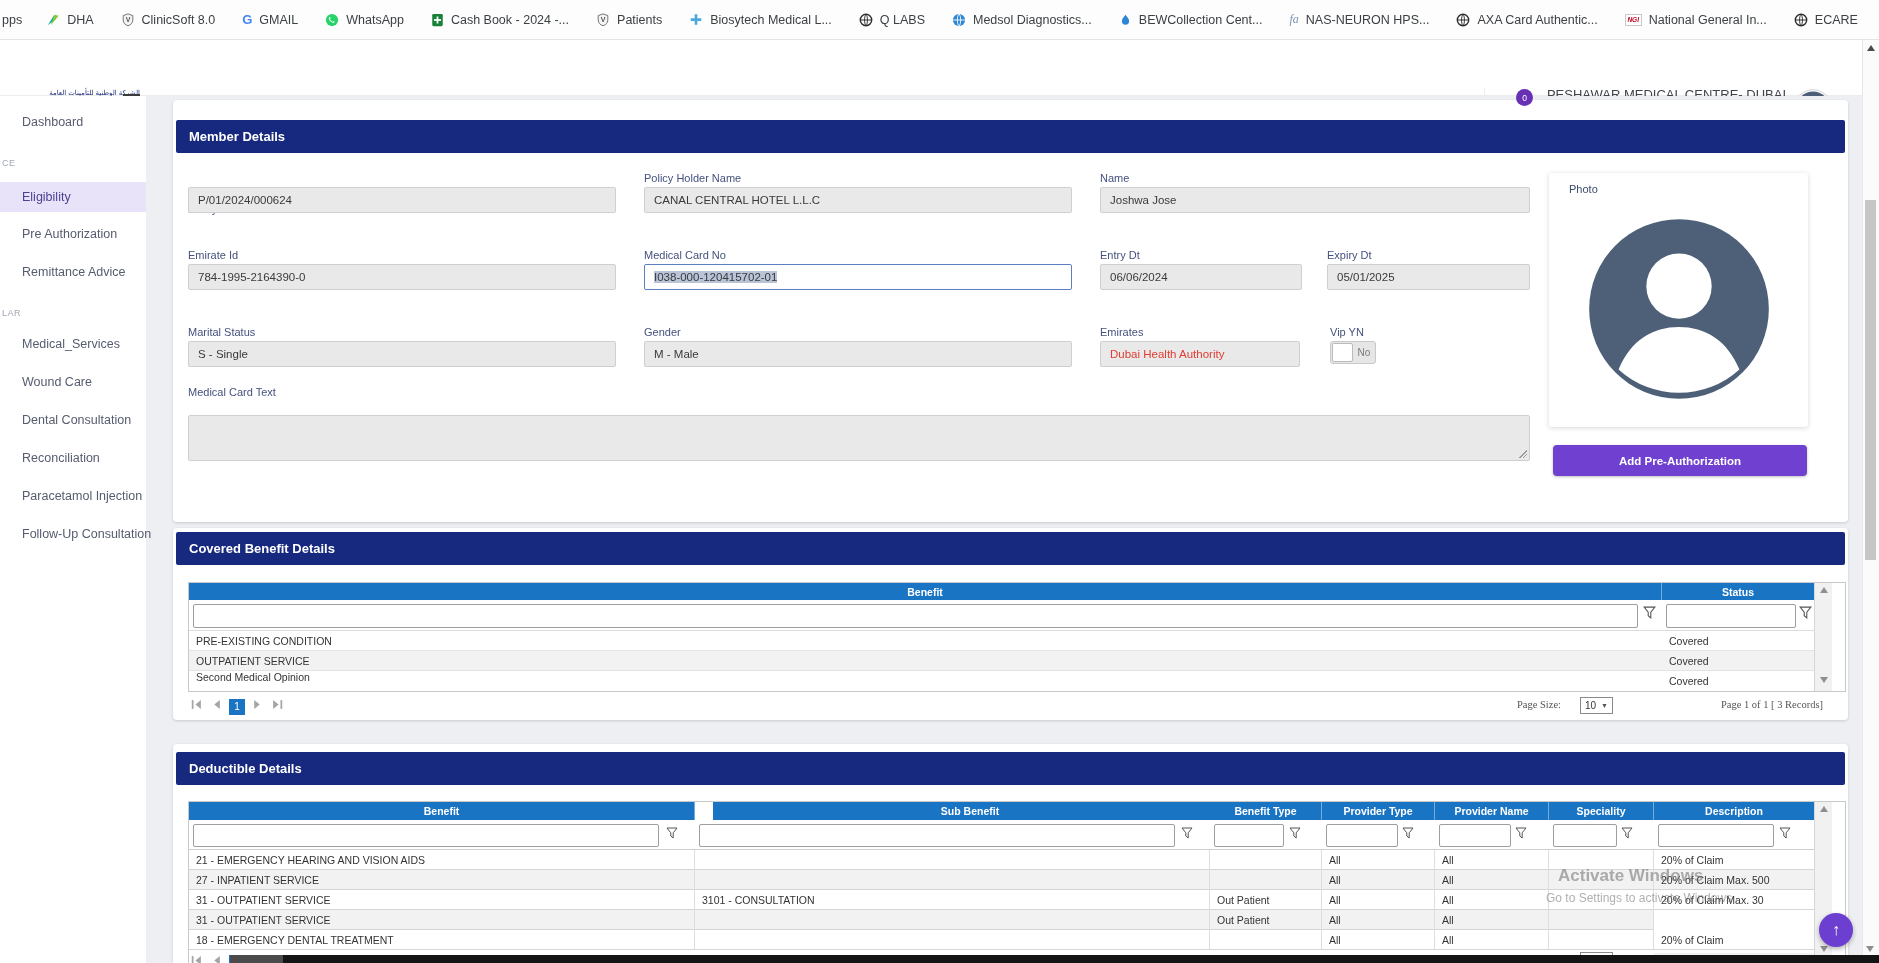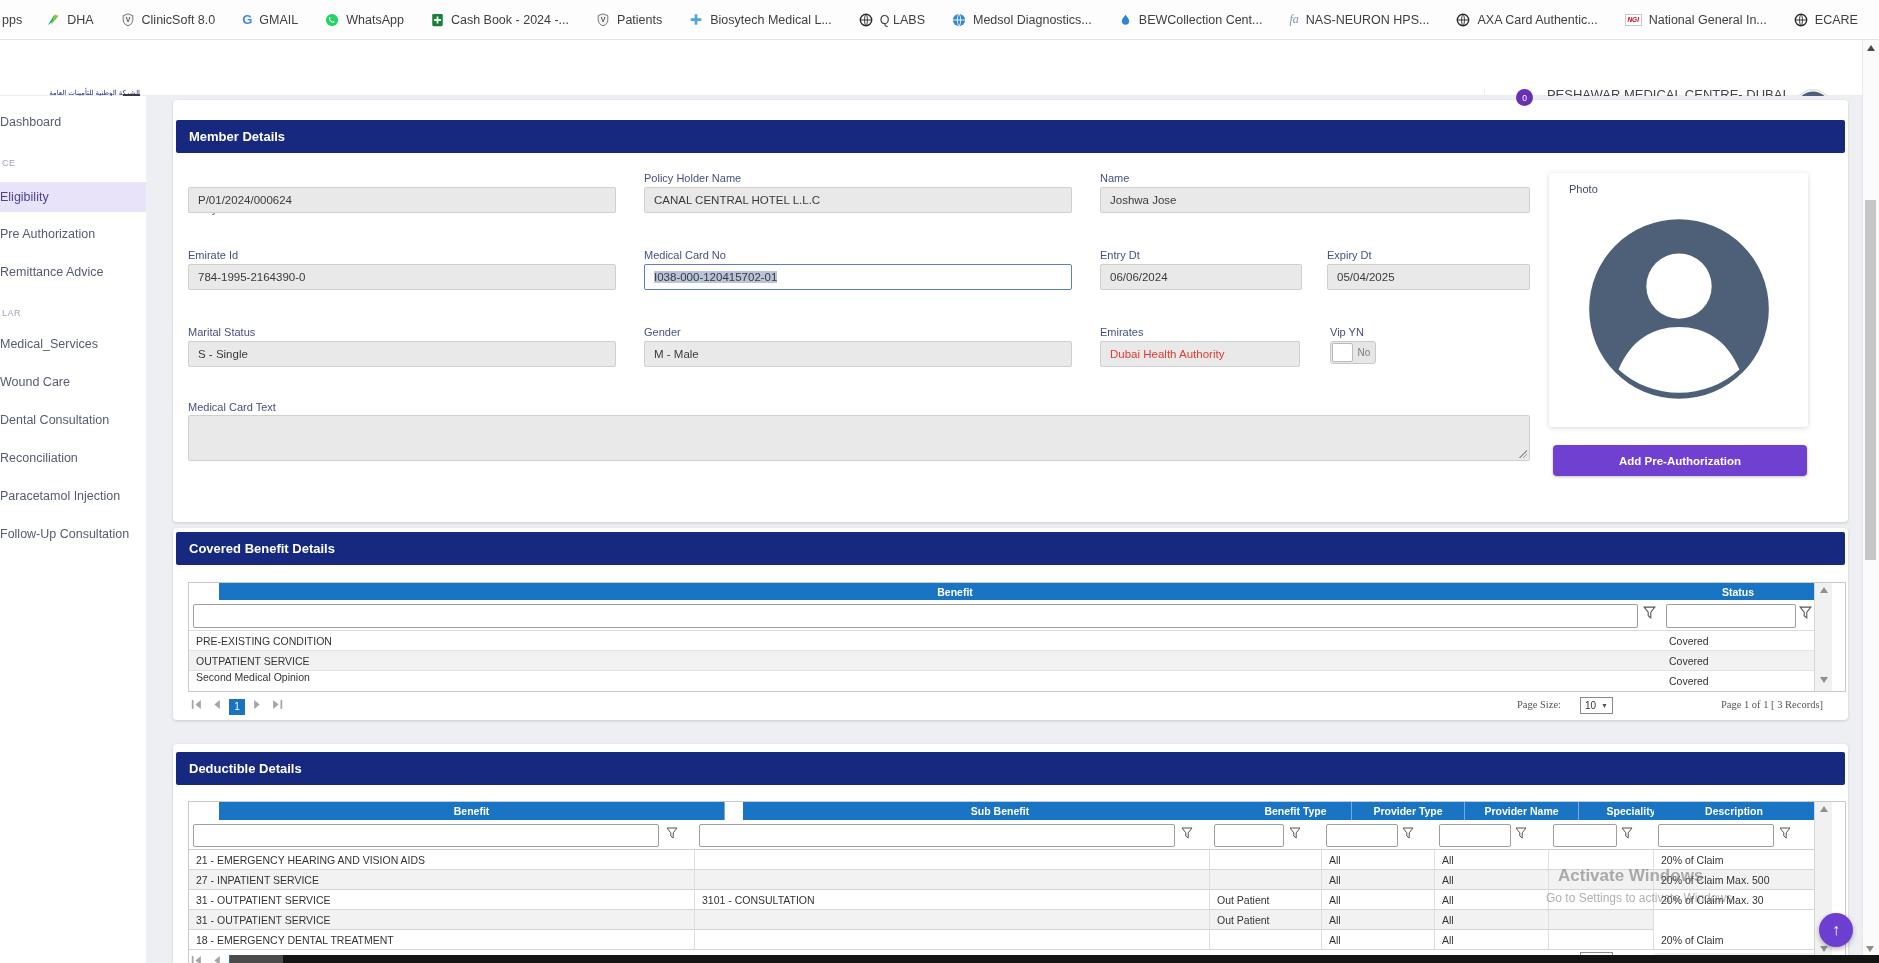--- a/index.html
+++ b/index.html
@@ -29,21 +29,21 @@
   .burger { left:123px; top:54px; width:17px; cursor:pointer; }
   .burger div { height:2.2px; background:#3a3a3a; margin-bottom:3px; }
   .hdr-div { left:1484px; top:48px; width:1px; height:40px; background:#efefef; }
   .badge { left:1516px; top:49px; width:17px; height:17px; border-radius:50%; background:#6730b5;
     color:#fff; font-size:8.5px; display:flex; align-items:center; justify-content:center; z-index:3; }
   .prov-name { left:1546px; top:47px; width:240px; text-align:right; color:#3f434a; font-size:13px; }
   .prov-stat { left:1546px; top:64px; width:240px; text-align:right; color:#ababab; font-size:11px; }
 
   
   .sidebar { left:0; top:96px; width:146px; height:867px; background:#fff; }
-  .side-item { left:0; width:146px; height:24px; display:flex; align-items:center; padding-left:0;
+  .side-item { left:0; width:146px; height:24px; display:flex; align-items:center; padding-left:22px;
     color:#555c6e; font-size:12.5px; cursor:pointer; white-space:nowrap; }
   .side-sec { left:2px; color:#a0a6b5; font-size:9px; letter-spacing:.5px; }
   .side-active { background:#e9e3f9; color:#4b4292; height:30px; }
 
   
   .main-bg { left:0; top:96px; width:1862px; height:867px; background:#edeff3; }
   .card { background:#fff; border-radius:4px; box-shadow:0 1px 3px rgba(40,40,60,.18); }
   .sec-hdr { background:#17287f; color:#fff; font-size:13px; font-weight:bold;
     display:flex; align-items:center; padding-left:13px; border-radius:2px; }
 
@@ -64,21 +64,21 @@
   .tog-txt { flex:1; text-align:center; color:#7a7a7a; font-size:10px; }
 
   .photo-card { background:#fff; box-shadow:0 1px 5px rgba(0,0,0,.16); border-radius:3px; }
   .btn-purple { background:#7040d0; color:#fff; border-radius:4px; font-size:11.5px; font-weight:bold;
     display:flex; align-items:center; justify-content:center; cursor:pointer; box-shadow:0 1px 3px rgba(0,0,0,.25); }
 
   
   .tbl { border:1px solid #c9c9c9; background:#fff; }
   .t-hdr { background:#1a74c4; color:#fff; font-size:10.5px; font-weight:bold;
     display:flex; align-items:center; justify-content:center; }
-  .t-hdr.b-right { border-right:1px solid rgba(255,255,255,.4);margin-left:30px; }
+  .t-hdr.b-right { border-right:1px solid rgba(255,255,255,.4); }
   .t-cell { font-size:10.5px; color:#333; display:flex; align-items:center; padding-left:7px;
     white-space:nowrap; overflow:hidden; }
   .row-alt { background:#f2f2f2; }
   .g-right { border-right:1px solid #dedede; }
   .g-bottom { border-bottom:1px solid #d6d6d6; }
   .flt-inp { background:#fff; border:1px solid #9e9e9e; border-radius:2px; }
   .funnel { cursor:pointer; }
   .scroll-strip { background:#f1f1f1; border-left:1px solid #d6d6d6; }
   .tri-up { width:0; height:0; border-left:4px solid transparent; border-right:4px solid transparent;
     border-bottom:6px solid #8f8f8f; }
@@ -297,42 +297,42 @@
     <div class="abs f-lbl" style="left:471px; top:149px;">Medical Card No</div>
     <div class="abs f-inp active" style="left:471px; top:164px; width:428px;">
         <span class="sel-txt">I038-000-120415702-01</span>
       </div>
     <div class="abs f-lbl" style="left:927px; top:149px;">Entry Dt</div>
     <div class="abs f-inp" style="left:927px; top:164px; width:202px;">
         <span>06/06/2024</span>
       </div>
     <div class="abs f-lbl" style="left:1154px; top:149px;">Expiry Dt</div>
     <div class="abs f-inp" style="left:1154px; top:164px; width:203px;">
-        <span>05/04/2025</span>
+        <span>05/01/2025</span>
       </div>
 
     <div class="abs f-lbl" style="left:15px; top:226px;">Marital Status</div>
     <div class="abs f-inp" style="left:15px; top:241px; width:428px;">
         <span>S - Single</span>
       </div>
     <div class="abs f-lbl" style="left:471px; top:226px;">Gender</div>
     <div class="abs f-inp" style="left:471px; top:241px; width:428px;">
         <span>M - Male</span>
       </div>
     <div class="abs f-lbl" style="left:927px; top:226px;">Emirates</div>
     <div class="abs f-inp" style="left:927px; top:241px; width:200px;">
         <span class="red-val">Dubai Health Authority</span>
       </div>
     <div class="abs f-lbl" style="left:1157px; top:226px;">Vip YN</div>
     <div class="abs toggle" style="left:1157px; top:241px;">
       <div class="knob"></div>
       <div class="tog-txt">No</div>
     </div>
 
-    <div class="abs f-lbl" style="left:15px; top:301px;">Medical Card Text</div>
+    <div class="abs f-lbl" style="left:15px; top:286px;">Medical Card Text</div>
     <div class="abs f-area" style="left:15px; top:315px; width:1342px; height:46px;">
       <div class="resize-grip"></div>
     </div>
 
     <div class="abs photo-card" style="left:1376px; top:73px; width:259px; height:254px;">
       <div class="abs f-lbl" style="left:20px; top:10px; color:#3d4a6b;">Photo</div>
       <span class="abs" style="left:32px; top:38px;">
         <svg width="196" height="196" viewBox="0 0 24 24">
             <circle cx="12" cy="12" r="11" fill="#4d6078"></circle>
             <circle cx="12" cy="9.2" r="4" fill="#fff"></circle>

